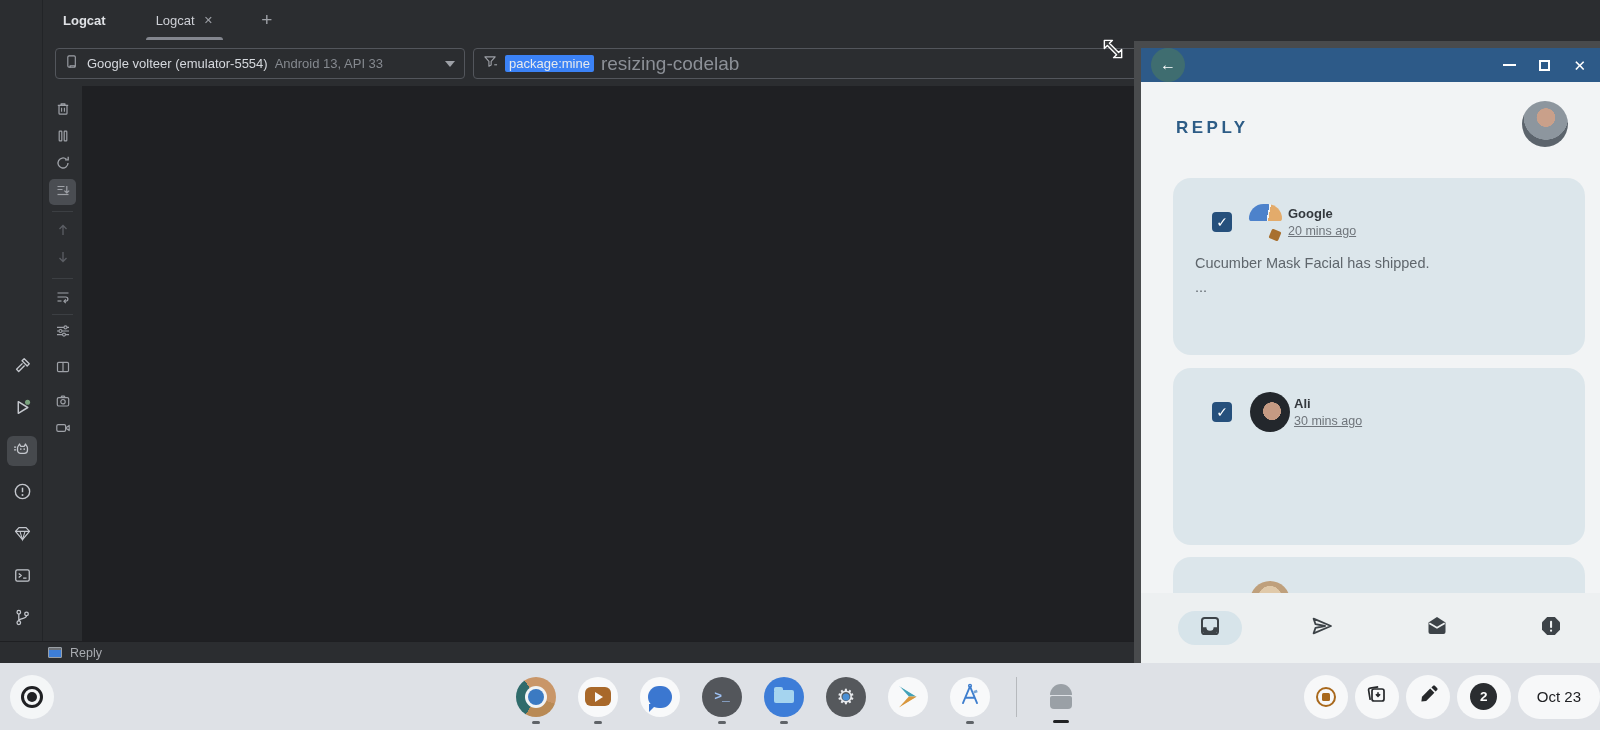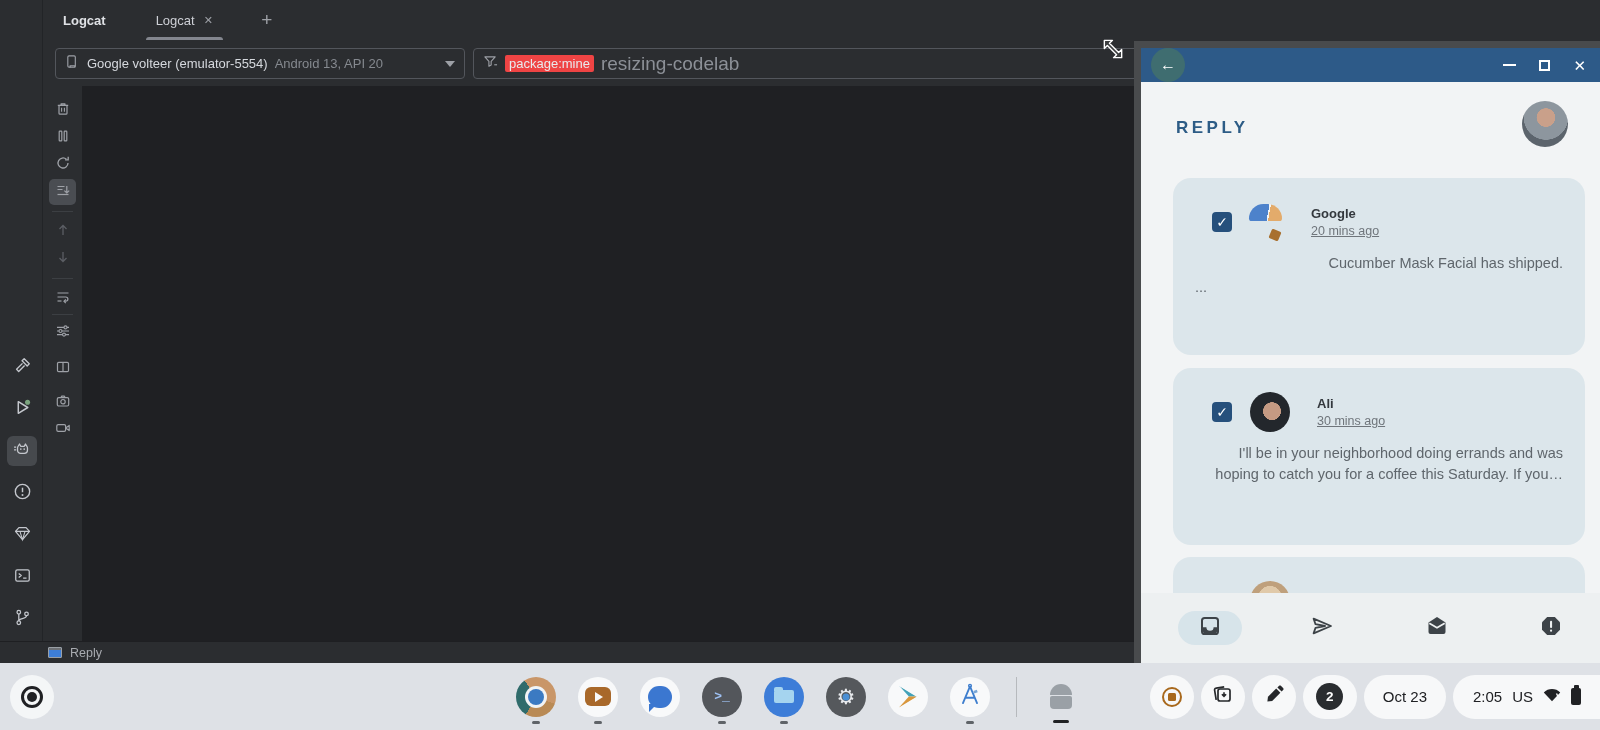--- a/index.html
+++ b/index.html
@@ -30,21 +30,21 @@
   .toolbar-row { position:absolute; left:43px; top:40px; right:0; height:46px; }
   .device-select { position:absolute; left:12px; top:8px; width:410px; height:31px; border:1px solid #53565c; border-radius:4px;
                    display:flex; align-items:center; padding:0 9px; gap:7px; }
   .device-select svg { width:15px; height:15px; color:#9da0a6; flex:0 0 auto; }
   .device-name { font-size:13px; color:#d6d9de; white-space:nowrap; }
   .device-details { font-size:13px; color:#85898f; white-space:nowrap; }
   .dd-arrow { margin-left:auto; width:0; height:0; border-left:5px solid transparent; border-right:5px solid transparent; border-top:6px solid #9da0a6; }
   .filter-box { position:absolute; left:430px; top:8px; right:12px; height:31px; border:1px solid #53565c; border-radius:4px;
                 display:flex; align-items:center; padding:0 9px; gap:7px; }
   .filter-box svg { width:15px; height:15px; color:#9da0a6; flex:0 0 auto; }
-  .filter-chip { font-size:13px; color:#e8eaed; background:#ef4444; padding:1px 4px; border-radius:2px; }
+  .filter-chip { font-size:13px; color:#e8eaed; background:#3b82f6; padding:1px 4px; border-radius:2px; }
   .filter-query { font-size:19px; color:#8c9097; }
 
   
   .logcat-body { position:absolute; left:43px; top:86px; right:0; bottom:22px; }
   .logcat-toolbar { position:absolute; left:0; top:0; width:39px; bottom:0; }
   .lc-btn { position:absolute; left:6px; width:27px; height:26px; display:flex; align-items:center; justify-content:center;
             color:#9ea1a7; border-radius:5px; }
   .lc-btn.on { background:#4a4d52; }
   .lc-btn.dim { color:#5b5e64; }
   .lc-btn svg { width:16px; height:16px; }
@@ -79,25 +79,25 @@
   .email-card.c1 { height:177px; }
   .email-card.c2 { height:177px; margin-bottom:12px; }
   .email-card.c3 { height:70px; border-radius:18px; }
   .email-row { display:flex; align-items:center; margin-left:17px; }
   .checkbox { width:20px; height:20px; border-radius:4px; background:#26507c; color:#fff; font-size:14px;
               display:flex; align-items:center; justify-content:center; flex:0 0 auto; }
   .email-avatar { margin-left:18px; flex:0 0 auto; border-radius:50%; overflow:hidden; }
   .email-avatar.av-photo { width:40px; height:40px; }
   .av-ali { background: radial-gradient(circle at 55% 48%, #c59a83 0 29%, #23272c 30%); }
   .av-allison2 { background: radial-gradient(circle at 50% 42%, #e0c9a9 0 38%, #bfa07c 39%); }
-  .sender-block { margin-left:27px; }
+  .sender-block { margin-left:4px; }
   .sender-name { font-size:13px; font-weight:bold; color:#33383d; }
   .sender-time { font-size:12.5px; color:#6f757b; margin-top:3px;text-decoration:underline; }
   .email-subject { margin-top:24px; margin-left:0; font-size:19px; color:#3f454b; }
-  .email-body { margin-top:11px; font-size:14.5px; line-height:1.48; color:#5f666c; max-width:368px;text-align:right; }
+  .email-body { margin-top:11px; font-size:14.5px; line-height:1.48; color:#5f666c; max-width:368px; }
   .email-more { margin-top:5px; font-size:14.5px; color:#5f666c; }
 
   
   .parachute { width:36px; height:40px; position:relative; flex:0 0 auto; margin-left:16px; }
   .chute-canopy { position:absolute; left:1px; top:2px; width:33px; height:17px; border-radius:17px 17px 3px 3px;
         background: linear-gradient(100deg, #4d82cb 0 57%, #f2f4f5 57% 61%, #e3ab6b 61%); }
   .chute-package { position:absolute; right:4px; bottom:2px; width:10px; height:10px; background:#a8702f; border-radius:1.5px;
         transform: rotate(22deg); }
 
   
@@ -233,21 +233,21 @@
       <span class="add-tab">+</span>
     </div>
 
     <div class="toolbar-row">
       <div class="device-select">
         <span><svg viewBox="0 0 16 16">
               <rect x="3" y="2" width="8" height="12" rx="1.3" fill="none" stroke="currentColor" stroke-width="1.2"></rect>
               <path d="M5.5 14.5v-2h5v2" fill="none" stroke="currentColor" stroke-width="1.2"></path>
             </svg></span>
         <span class="device-name">Google volteer (emulator-5554)</span>
-        <span class="device-details">Android 13, API 20</span>
+        <span class="device-details">Android 13, API 33</span>
         <span class="dd-arrow"></span>
       </div>
       <div class="filter-box">
         <span><svg viewBox="0 0 16 16">
               <path d="M2 3h11l-4.3 4.8v4L6.3 13V7.8z" fill="none" stroke="currentColor" stroke-width="1.2" stroke-linejoin="round"></path>
               <path d="M12 11.5h3" stroke="currentColor" stroke-width="1.2"></path>
             </svg></span>
         <span class="filter-chip">package:mine</span>
         <span class="filter-query">resizing-codelab</span>
       </div>
@@ -373,21 +373,20 @@
 
         <div class="email-card c2">
           <div class="email-row">
             <span class="checkbox">✓</span>
             <span class="email-avatar av-photo av-ali"></span>
             <span class="sender-block">
               <div class="sender-name">Ali</div>
               <div class="sender-time">30 mins ago</div>
             </span>
           </div>
-          <div class="email-body">I'll be in your neighborhood doing errands and was hoping to catch you for a coffee this Saturday. If you…</div>
         </div>
 
         <div class="email-card c3">
           <div class="email-row">
             <span class="checkbox" style="visibility:hidden"></span>
             <span class="email-avatar av-photo av-allison2"></span>
             <span class="sender-block">
               <div class="sender-name">Allison</div>
             </span>
           </div>
@@ -492,29 +491,20 @@
               <path d="M14.2 5.6l4.2 4.2-8.2 8.2-4.8.6.6-4.8z" fill="currentColor"></path>
               <path d="M15.4 4.4l1.5-1.5c.6-.6 1.6-.6 2.2 0l2 2c.6.6.6 1.6 0 2.2l-1.5 1.5z" fill="currentColor"></path>
             </svg></span>
       </div>
       <div class="counter-pill">
         <span class="counter-dot">2</span>
       </div>
       <div class="date-pill">
         <span>Oct 23</span>
       </div>
-      <div class="status-pill">
-        <span class="status-time">2:05</span>
-        <span class="status-kbd">US</span>
-        <span><svg width="18" height="14" viewBox="0 0 18 14">
-              <path d="M9 13.2L.8 4.4C3 2.2 5.9 1 9 1s6 1.2 8.2 3.4z" fill="currentColor"></path>
-              <path d="M13.5 5.5l1.8 3.6" stroke="#f7f8f9" stroke-width="1.4"></path>
-            </svg></span>
-        <span class="battery"></span>
-      </div>
     </div>
   </div>
 
   <div class="cursor">
     <svg viewBox="0 0 24 24" width="26" height="26">
         <path d="M4 11.5V4h7.5L8.7 6.8l8.5 8.5 2.8-2.8V20h-7.5l2.8-2.8-8.5-8.5z" fill="#3a3c3e" stroke="#ffffff" stroke-width="1.3" stroke-linejoin="round"></path>
       </svg>
   </div>
 
 </div>

